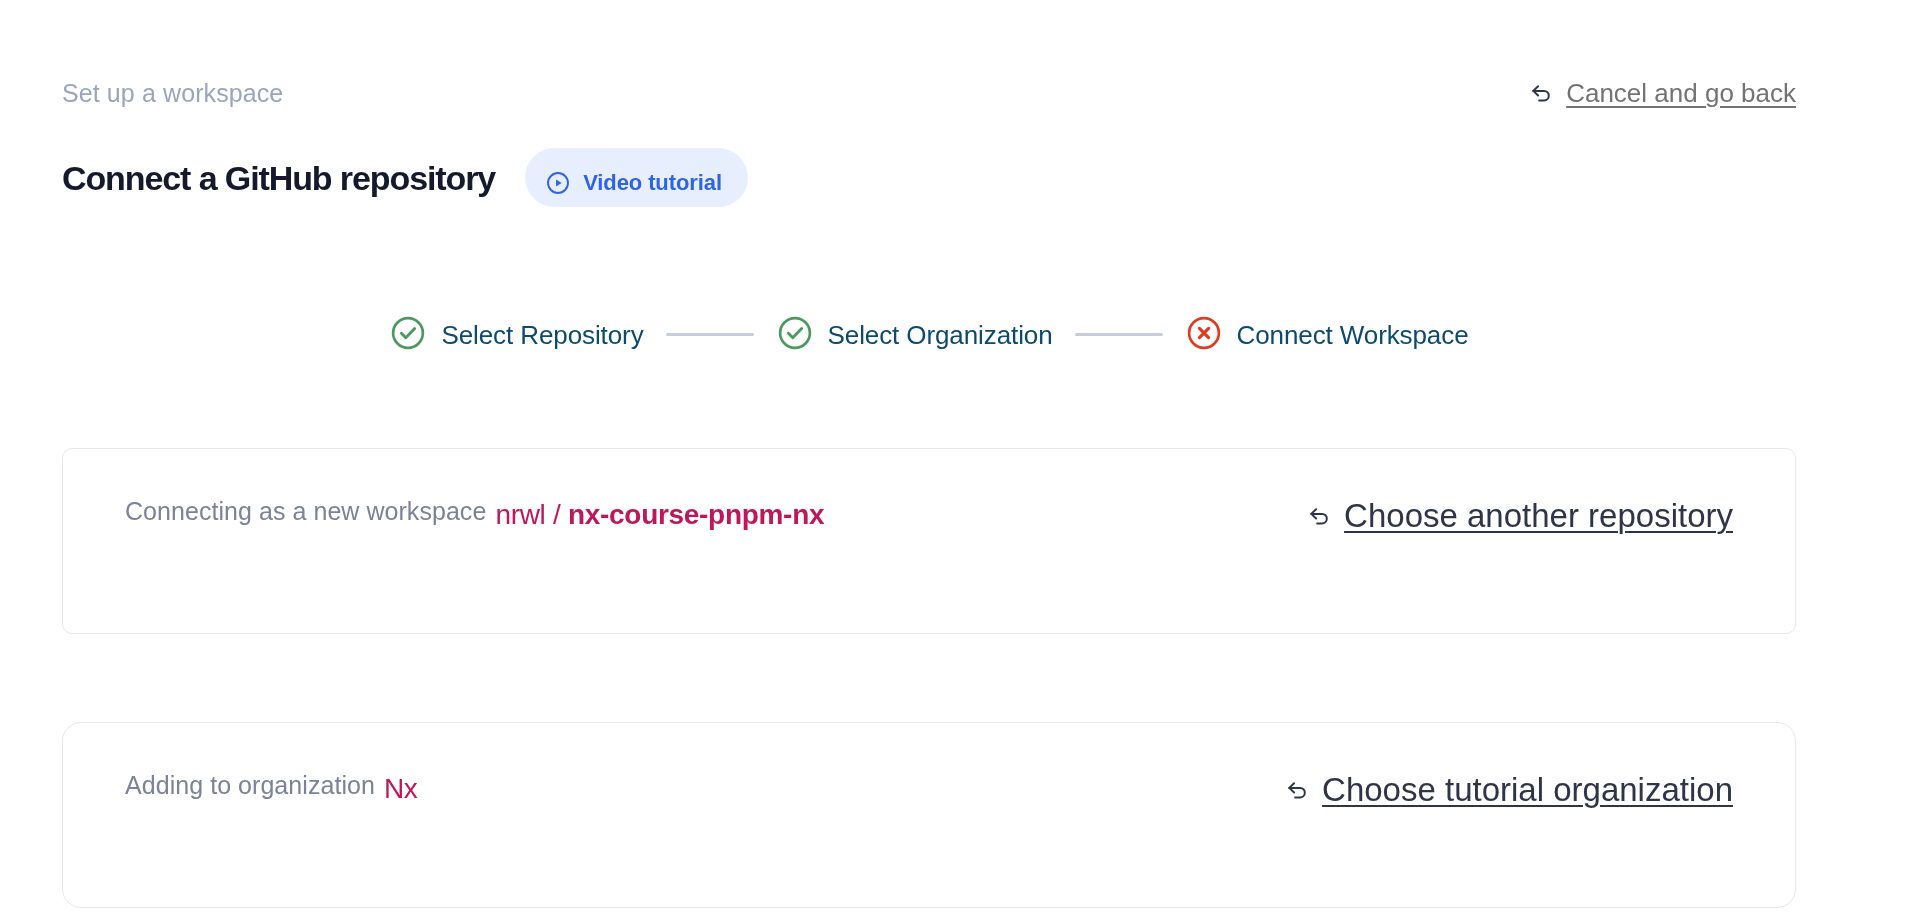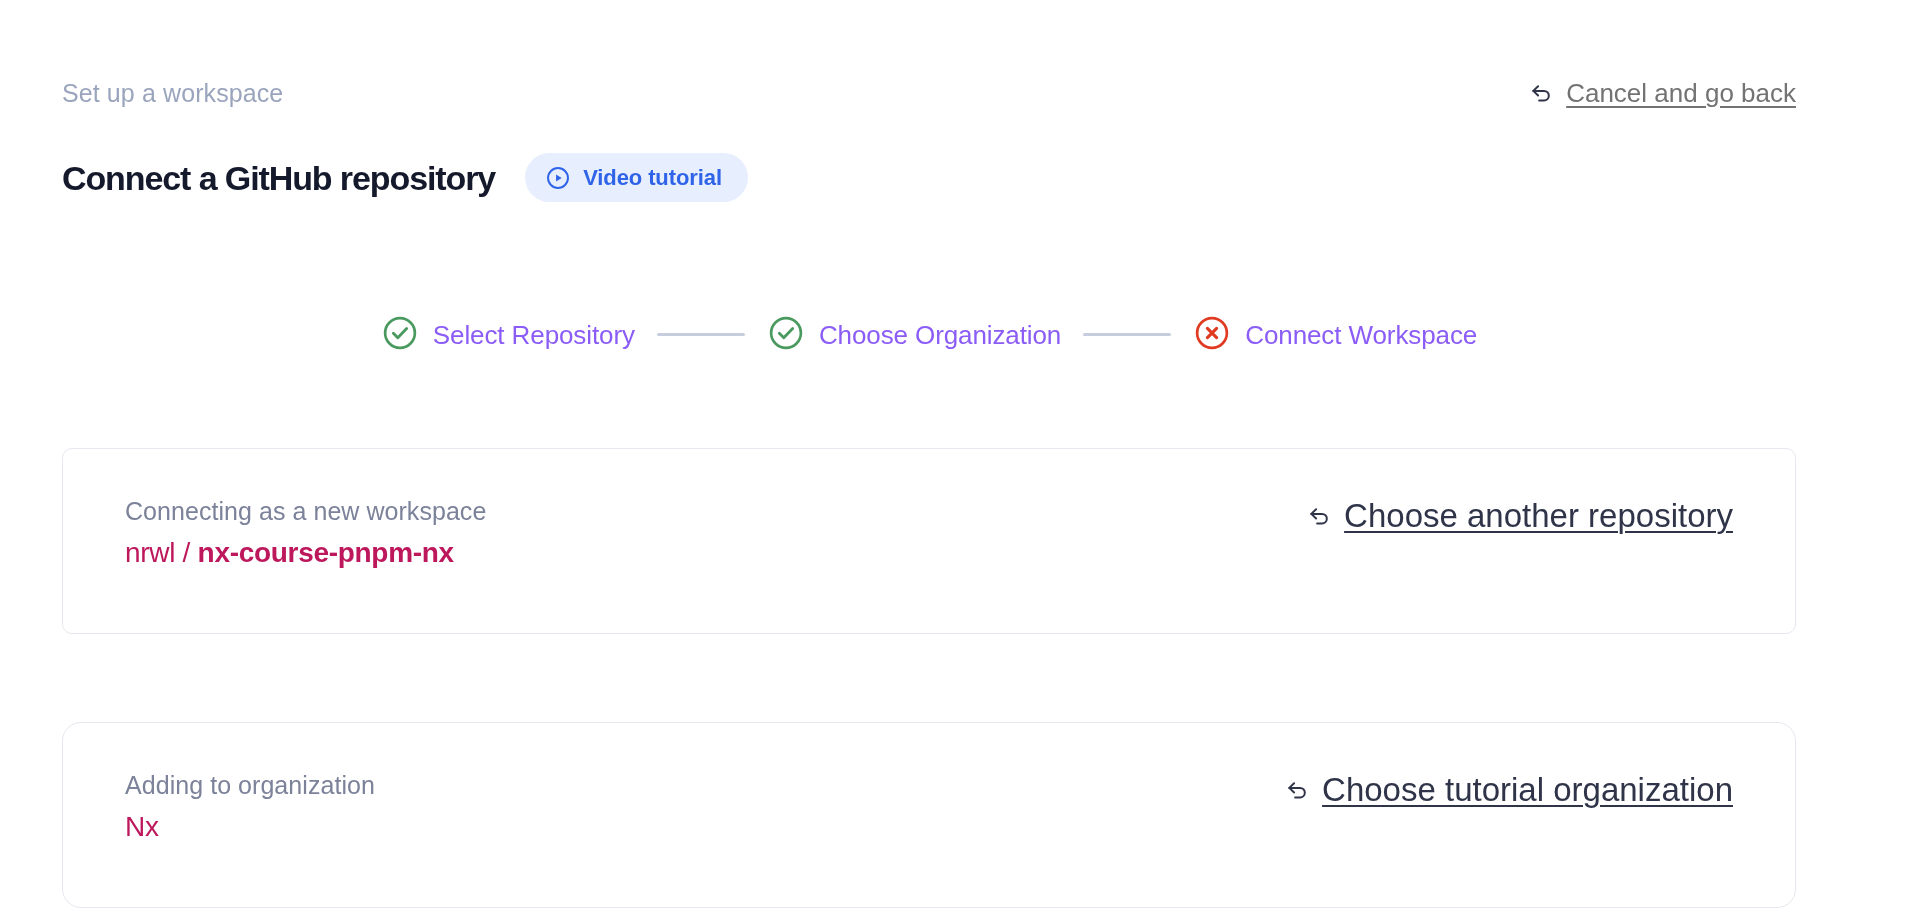--- a/index.html
+++ b/index.html
@@ -49,21 +49,21 @@
     color: #15192c;
     letter-spacing: -1.1px;
     white-space: nowrap;
   }
   .video-pill {
     display: inline-flex;
     align-items: center;
     gap: 12px;
     background: #e7eefd;
     border-radius: 999px;
-    padding: 12px 26px 11px 20px;
+    padding: 22px 26px 11px 20px;
     cursor: pointer;
     border: none;
   }
   .video-pill .label {
     font-size: 22px;
     font-weight: 700;
     color: #2f64e8;
     letter-spacing: -0.1px;
     white-space: nowrap;
   }
@@ -100,21 +100,21 @@
   }
   .step {
     display: inline-flex;
     align-items: center;
     gap: 14px;
     cursor: pointer;
   }
   .step .step-label {
     font-size: 26px;
     line-height: 30px;
-    color: #8b5cf6;
+    color: #0c4a6e;
     font-weight: 500;
     letter-spacing: -0.1px;
     white-space: nowrap;
   }
   .step .icon { display: block; flex: none; }
   .step-connector {
     width: 88px;
     height: 3px;
     background: #c6cddd;
     border-radius: 2px;
@@ -132,21 +132,21 @@
     box-sizing: border-box;
     padding: 48px 62px 52px 62px;
     min-height: 186px;
     display: flex;
     align-items: flex-start;
     justify-content: space-between;
   }
   #card-repository { margin-top: 92px; }
   #card-organization { margin-top: 88px; border-radius: 19px; }
 
-  .card-text { display: flex; flex-direction: column; gap: 9px; }
+  .card-text { display: flex; flex-direction: row; gap: 9px; }
   .card-caption {
     font-size: 25px;
     line-height: 29px;
     color: #7b8299;
     font-weight: 400;
     letter-spacing: 0.05px;
   }
   .card-value {
     font-size: 28px;
     line-height: 36px;
@@ -223,21 +223,21 @@
 
     <span class="step-connector"></span>
 
     <div class="step">
       <span class="icon">
         <svg width="38" height="38" viewBox="0 0 24 24" fill="none">
           <circle cx="12" cy="12" r="9.4" stroke="#4a9a5f" stroke-width="1.7"></circle>
           <path d="M7.8 12.2 L10.6 15 L16.2 9.2" stroke="#4a9a5f" stroke-width="1.8" stroke-linecap="round" stroke-linejoin="round"></path>
         </svg>
       </span>
-      <span class="step-label">Choose Organization</span>
+      <span class="step-label">Select Organization</span>
     </div>
 
     <span class="step-connector"></span>
 
     <div class="step">
       <span class="icon">
         <svg width="38" height="38" viewBox="0 0 24 24" fill="none">
           <circle cx="12" cy="12" r="9.4" stroke="#e03b22" stroke-width="1.7"></circle>
           <path d="M9.1 9.1 L14.9 14.9 M14.9 9.1 L9.1 14.9" stroke="#e03b22" stroke-width="2" stroke-linecap="round"></path>
         </svg>

